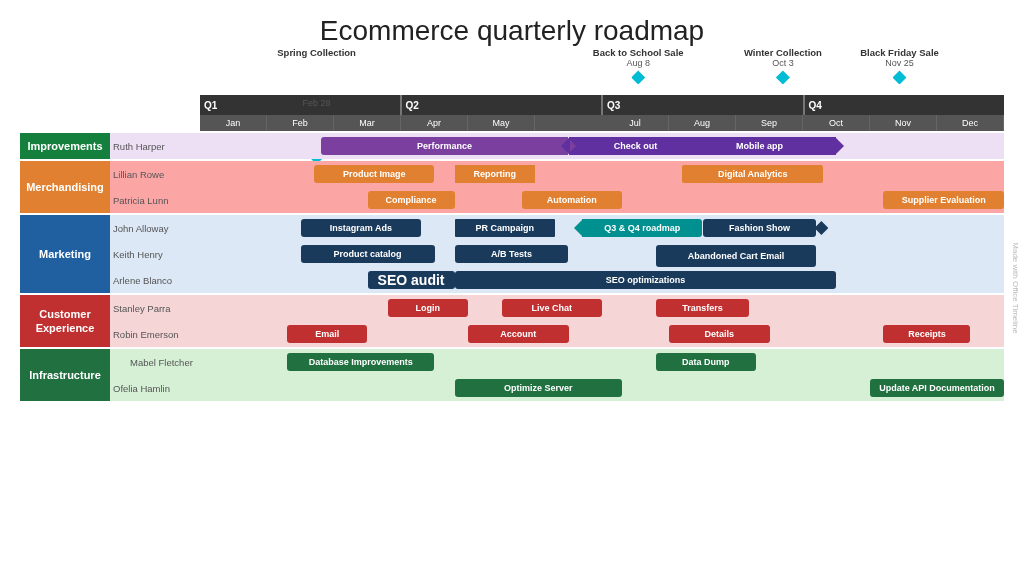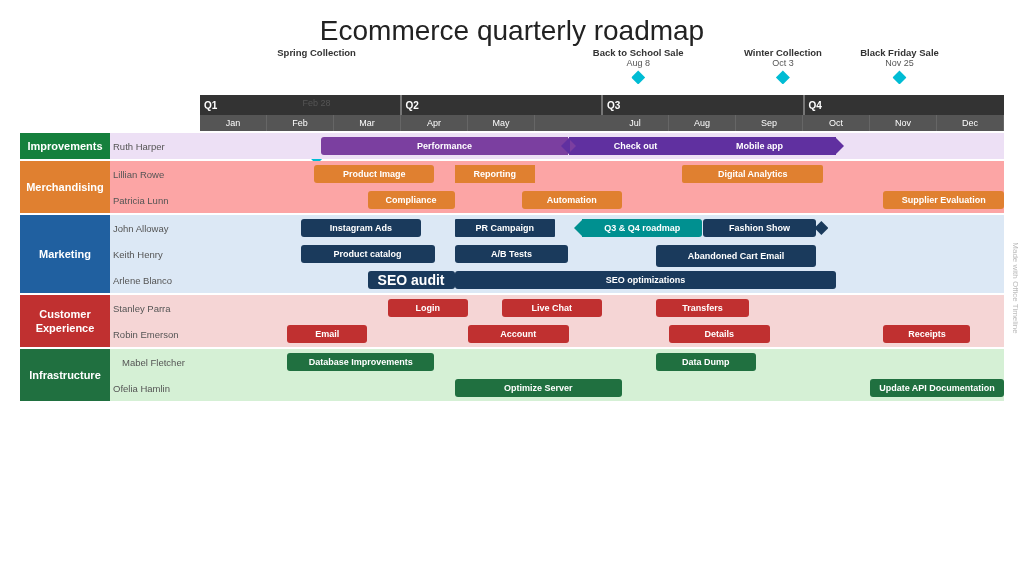--- a/index.html
+++ b/index.html
@@ -207,21 +207,21 @@
                 <span>Receipts</span>
               </div>
             </div>
           </div>
         </div>
       </div>
       <div style="display: flex; margin-bottom: 2px;">
         <div style="width: 90px; background: rgb(32, 112, 64); color: rgb(255, 255, 255); font-weight: 700; font-size: 11px; text-align: center; display: flex; align-items: center; justify-content: center; flex-shrink: 0; padding: 4px 2px; line-height: 1.3;">Infrastructure</div>
         <div style="flex: 1 1 0%; background: rgb(213, 240, 213); position: relative;">
           <div style="position: relative; height: 26px; display: flex; align-items: center;">
-            <div style="width: 90px; font-size: 9.5px; color: rgb(85, 85, 85); padding-left: 12px; flex-shrink: 0; white-space: nowrap;">Mabel Fletcher</div>
+            <div style="width: 90px; font-size: 9.5px; color: rgb(85, 85, 85); padding-left: 20px; flex-shrink: 0; white-space: nowrap;">Mabel Fletcher</div>
             <div style="position: relative; flex: 1 1 0%; height: 26px;">
               <div style="position: absolute; left: 87.1px; width: 147.4px; height: 18px; top: 4px; background: rgb(32, 112, 64); border-radius: 3px; display: flex; align-items: center; justify-content: center; font-size: 9px; font-weight: 600; color: rgb(255, 255, 255); white-space: nowrap; padding: 0px 4px; overflow: visible;">
                 <span>Database Improvements</span>
               </div>
               <div style="position: absolute; left: 455.6px; width: 100.5px; height: 18px; top: 4px; background: rgb(32, 112, 64); border-radius: 3px; display: flex; align-items: center; justify-content: center; font-size: 9px; font-weight: 600; color: rgb(255, 255, 255); white-space: nowrap; padding: 0px 4px; overflow: visible;">
                 <span>Data Dump</span>
               </div>
             </div>
           </div>
           <div style="position: relative; height: 26px; display: flex; align-items: center;">

